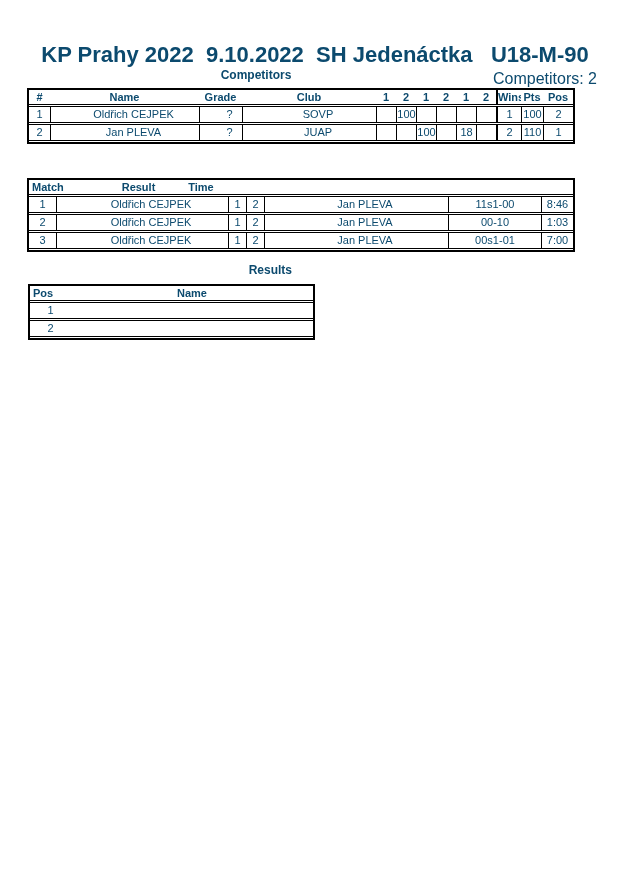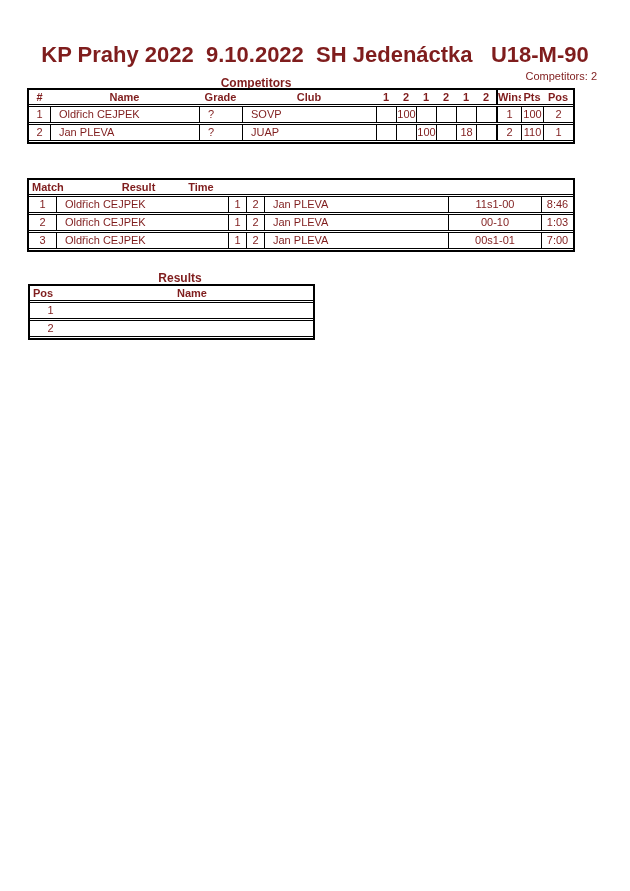--- a/index.html
+++ b/index.html
@@ -2,47 +2,46 @@
 <html><head>
 <meta charset="utf-8">
 <style>
   html, body { margin: 0; padding: 0; background: #fff; }
   .page {
     position: relative;
     width: 630px;
     height: 891px;
     background: #ffffff;
     font-family: "Liberation Sans", sans-serif;
-    color: #7f1d1d;
+    color: #0c4a6e;
     overflow: hidden;
   }
   .title {
     position: absolute;
     left: 0; right: 0; top: 42px;
     text-align: center;
     font-size: 22px;
     font-weight: bold;
     white-space: pre;
   }
   .section-label {
     position: absolute;
     width: 200px;
     text-align: center;
     font-size: 12px;
     font-weight: bold;
     white-space: nowrap;
-    margin-top: 8px;
   }
   .lbl-competitors { left: 156px; top: 68px; }
   .lbl-matches     { left: 195px; top: 156px; }
-  .lbl-results     { left: 80px;  top: 263px; }
+  .lbl-results     { left: 92px;  top: 263px; text-align: right; }
   .count-label {
     position: absolute;
     top: 70px; right: 33px;
-    font-size: 11px;
+    font-size: 16px;
   }
   .tbl {
     position: absolute;
     box-sizing: border-box;
     border: 2px solid #000;
     background: #fff;
   }
   .tbl-competitors { left: 27px; top: 88px;  width: 548px; }
   .tbl-matches     { left: 27px; top: 178px; width: 548px; }
   .tbl-results     { left: 28px; top: 284px; width: 287px; }
@@ -56,21 +55,21 @@
   }
   .drow .cell { height: 15px; line-height: 15px; border-left: 1px solid #000; }
   .drow .cell:first-child { border-left: none; }
   .cell {
     box-sizing: border-box;
     font-size: 11px;
     overflow: hidden;
     white-space: nowrap;
     text-align: center;
   }
-  .al { text-align: left; padding-left: 8px; }
+  .al { text-align: center; padding-left: 17px; }
   .alh { text-align: left; padding-left: 3px; overflow: visible; }
   .thick { border-left: 2px solid #000 !important; }
   
   .cn    { width: 21px; }
   .cname { width: 149px; }
   .cgrade{ width: 43px; }
   .cclub { width: 134px; }
   .cs    { width: 20px; }
   .cwins { width: 25px; }
   .cpts  { width: 22px; }

